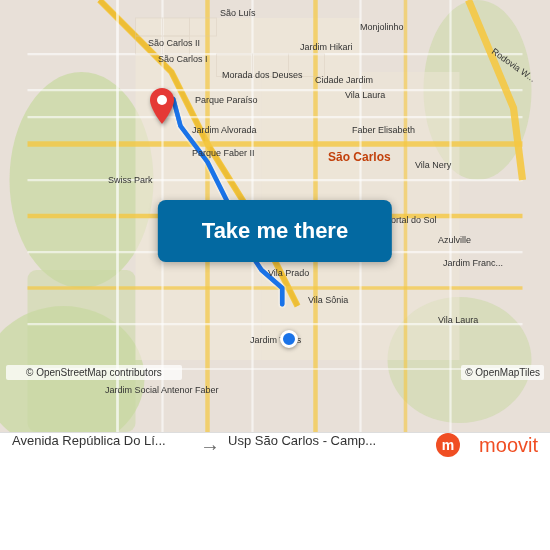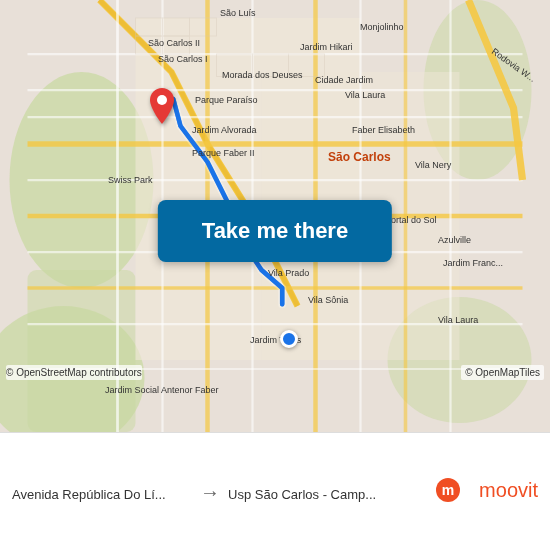--- a/index.html
+++ b/index.html
@@ -82,21 +82,21 @@
     }
 
     
     .attribution {
       position: absolute;
       bottom: 52px;
       left: 6px;
       font-size: 10px;
       color: #333;
       background: rgba(255,255,255,0.75);
-      padding: 2px 0;
+      padding: 2px 20px;
       border-radius: 2px;
       z-index: 8;
     }
 
     
     .ot-logo {
       position: absolute;
       bottom: 52px;
       right: 6px;
       font-size: 10px;
@@ -106,21 +106,21 @@
       border-radius: 2px;
       z-index: 8;
     }
 
     
     #bottom-bar {
       width: 550px;
       height: 70px;
       background: white;
       display: flex;
-      align-items: flex-end;
+      align-items: flex-start;
       padding: 0 12px;
       border-top: 1px solid #ddd;
       position: relative;
     }
 
     .route-from {
       flex: 1;
       font-size: 13px;
       color: #333;
       white-space: nowrap;

